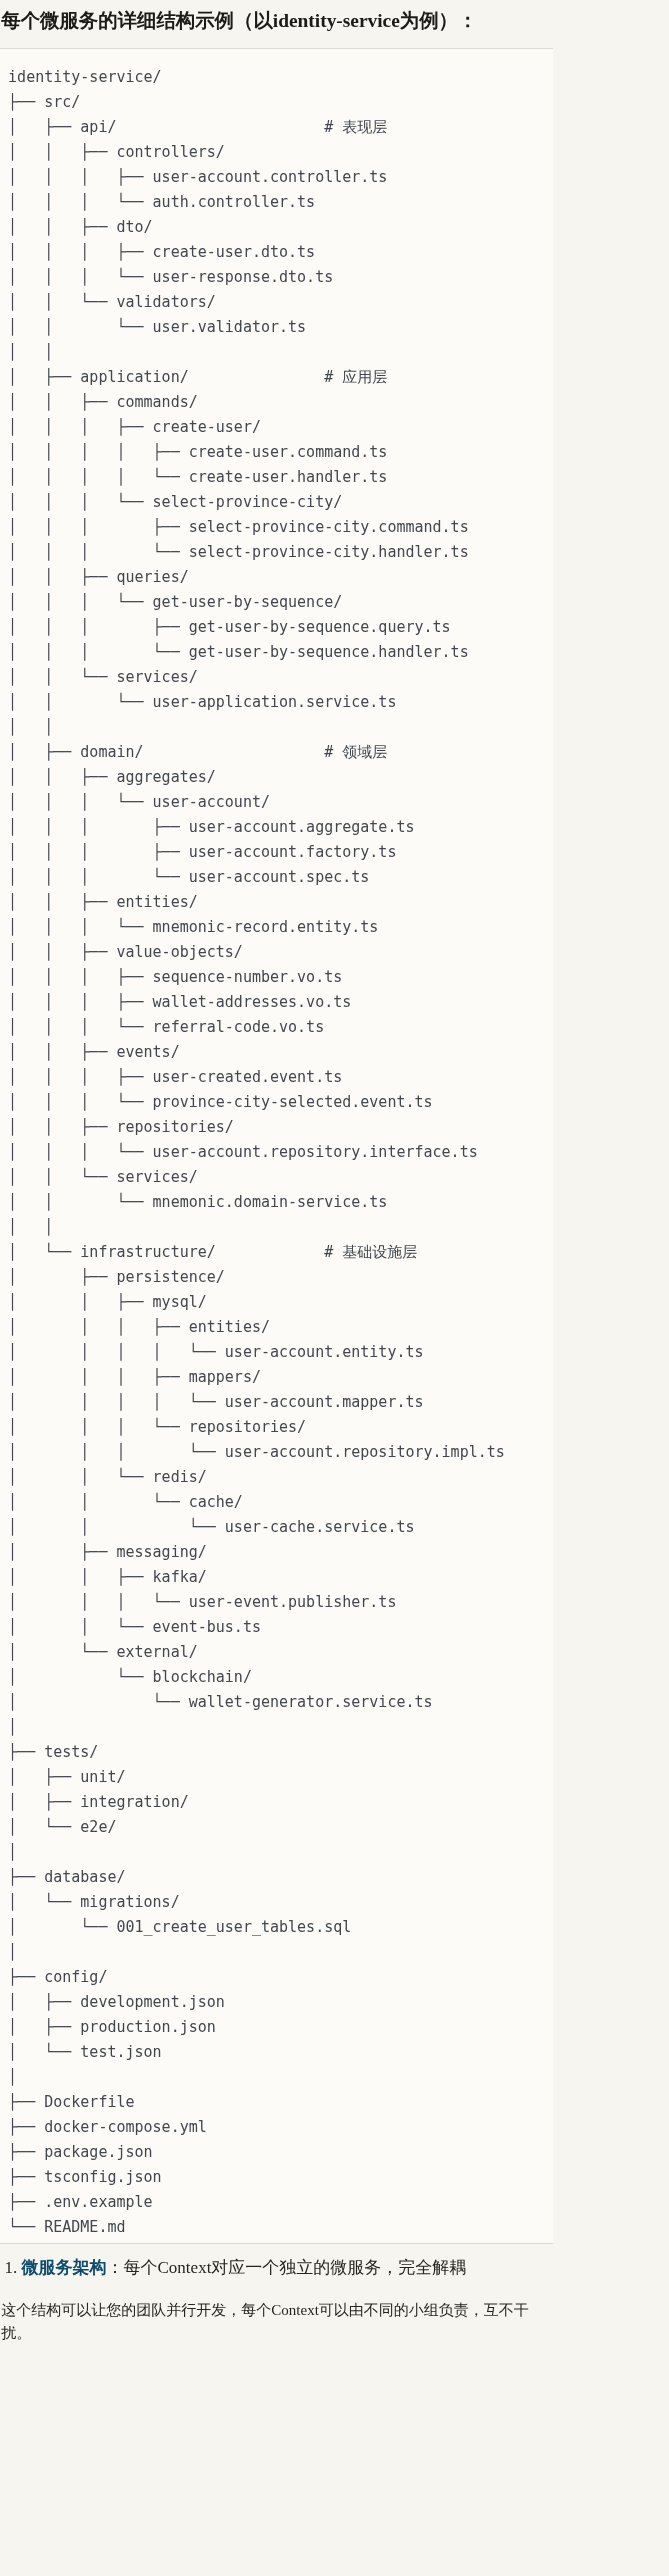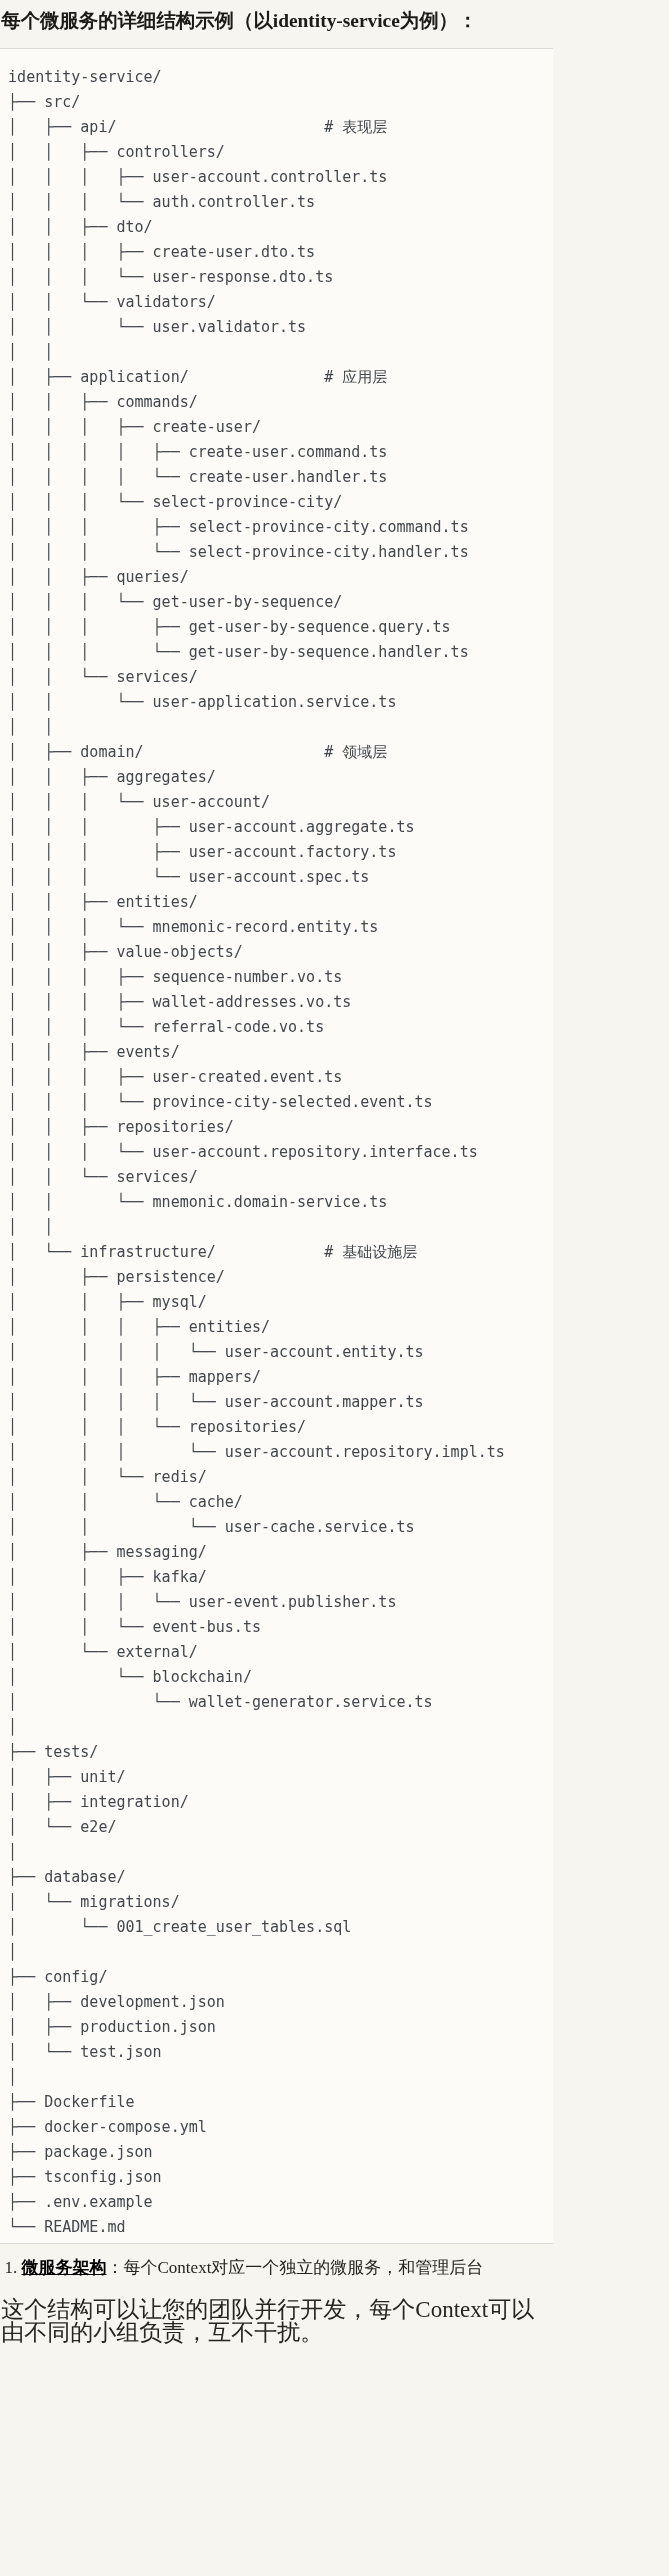--- a/index.html
+++ b/index.html
@@ -58,26 +58,25 @@
     font-size: 17px;
     line-height: 22.5px;
     margin-bottom: 16.3px;
     color: #26251F;
   }
   .notes li .num {
     margin-right: 4.4px;
   }
   .notes li strong {
     font-weight: bold;
-    color: #000000;
-    text-decoration: underline;
+    color: #0c4a6e;
   }
   .closing {
     margin: 20px 0 0 0;
-    font-size: 23px;
+    font-size: 15px;
     line-height: 22.5px;
     color: #26251F;
   }
 </style>
 </head>
 <body>
 
 <div class="page">
 
   <h1 class="title">每个微服务的详细结构示例（以identity-service为例）：</h1>
@@ -168,20 +167,20 @@
 ├── docker-compose.yml
 ├── package.json
 ├── tsconfig.json
 ├── .env.example
 └── README.md</pre>
   </div>
 
   <div class="notes">
 
     <ol>
-      <li><span class="num">1.</span><strong>微服务架构</strong><span>：</span><span>每个Context对应一个独立的微服务，和管理后台</span></li>
+      <li><span class="num">1.</span><strong>微服务架构</strong><span>：</span><span>每个Context对应一个独立的微服务，完全解耦</span></li>
     </ol>
 
     <p class="closing">这个结构可以让您的团队并行开发，每个Context可以由不同的小组负责，互不干扰。</p>
   </div>
 
 </div>
 
 
 </body></html>

